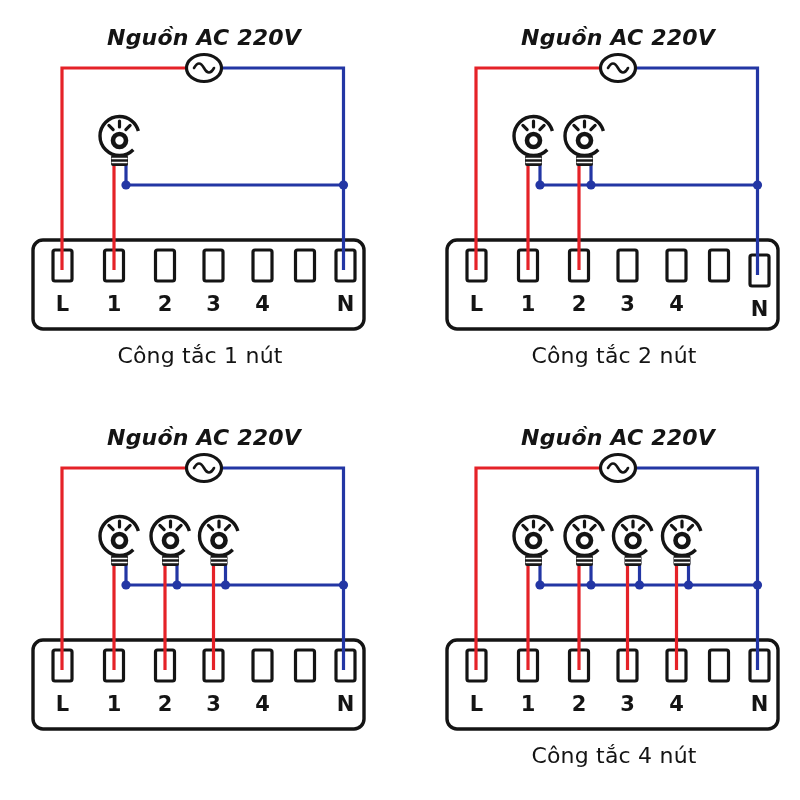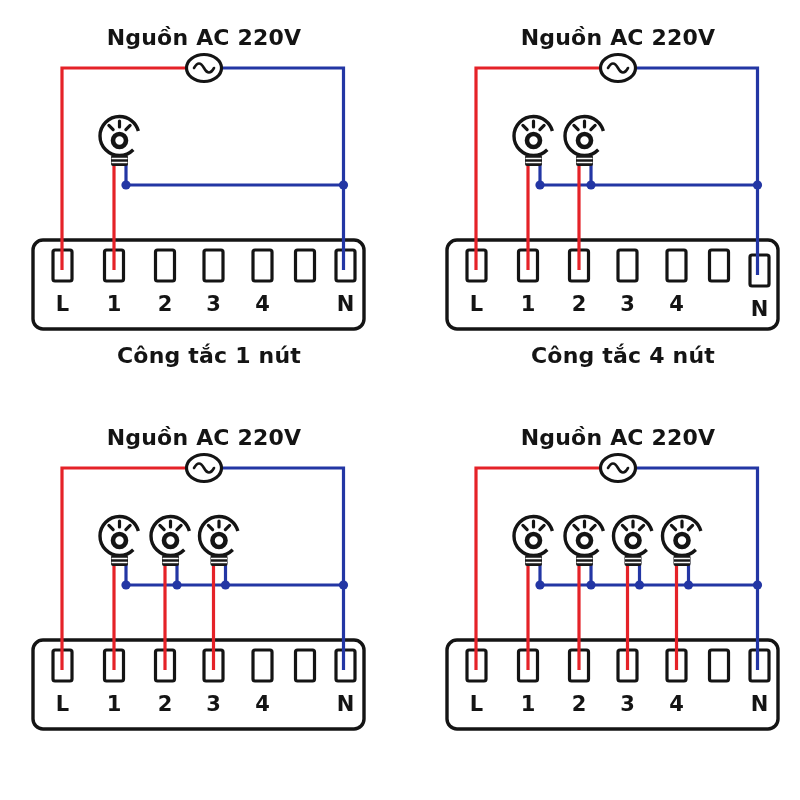--- a/index.html
+++ b/index.html
@@ -1,23 +1,23 @@
 <!DOCTYPE html>
 <html><head>
 <meta charset="utf-8">
 <style>
   html,body{margin:0;padding:0;background:#fff;}
   .canvas{position:relative;width:800px;height:800px;background:#ffffff;overflow:hidden;
           font-family:"DejaVu Sans","Liberation Sans",sans-serif;}
   .quadrant{position:absolute;width:400px;height:400px;}
   .q1{left:0;top:0}.q2{left:414px;top:0}.q3{left:0;top:400px}.q4{left:414px;top:400px}
   .title{position:absolute;left:204px;top:25px;transform:translateX(-50%);
-         font-size:22px;font-weight:700;color:#141414;white-space:nowrap;letter-spacing:.2px;}
+         font-size:22px;font-weight:700;color:#141414;white-space:nowrap;letter-spacing:.2px;font-style:italic;}
   .caption{position:absolute;left:200px;top:343px;transform:translateX(-50%);
-         font-size:22px;font-weight:700;color:#141414;white-space:nowrap;letter-spacing:.2px;margin-left:9px;}
+         font-size:22px;font-weight:400;color:#141414;white-space:nowrap;letter-spacing:.2px;}
   svg.wiring{position:absolute;left:0;top:0;overflow:visible;}
   svg text.tl{font-family:"DejaVu Sans","Liberation Sans",sans-serif;font-weight:700;
          font-size:21px;fill:#141414;}
 </style>
 </head>
 <body>
 
 <div class="canvas">
 
   <section class="quadrant q1">
@@ -97,21 +97,21 @@
         <line x1="111.5" y1="162.5" x2="127.5" y2="162.5" stroke="#fafafa" stroke-width="1.5"></line>
         <circle cx="170.5" cy="136" r="19.5" fill="#fff" stroke="#141414" stroke-width="3.4" pathLength="360" stroke-dasharray="300 60" stroke-dashoffset="315"></circle>
         <line x1="176.86396103067892" y1="129.63603896932108" x2="181.1066017177982" y2="125.39339828220179" stroke="#141414" stroke-width="3.2" stroke-linecap="round"></line>
         <line x1="170.5" y1="127" x2="170.5" y2="121" stroke="#141414" stroke-width="3.2" stroke-linecap="round"></line>
         <line x1="164.13603896932108" y1="129.63603896932108" x2="159.8933982822018" y2="125.39339828220179" stroke="#141414" stroke-width="3.2" stroke-linecap="round"></line>
         <circle cx="170.5" cy="140.5" r="6.5" fill="#fff" stroke="#141414" stroke-width="4.6"></circle>
         <rect x="162" y="155" width="17" height="11" rx="2" fill="#181818"></rect>
         <line x1="162.5" y1="158.5" x2="178.5" y2="158.5" stroke="#fafafa" stroke-width="1.5"></line>
         <line x1="162.5" y1="162.5" x2="178.5" y2="162.5" stroke="#fafafa" stroke-width="1.5"></line>
       </svg>
-    <div class="caption">Công tắc 4 nút</div>
+    <div class="caption">Công tắc 2 nút</div>
   </section>
 
   <section class="quadrant q3">
     <div class="title">Nguồn AC 220V</div>
     <svg class="wiring" viewBox="0 0 400 400" width="400" height="400">
         <rect x="33" y="240" width="331" height="89" rx="10" fill="#fff" stroke="#141414" stroke-width="3.4"></rect>
         <rect x="53" y="250" width="19" height="31" rx="2" fill="#fff" stroke="#141414" stroke-width="3.2"></rect>
         <text x="62.5" y="311" text-anchor="middle" class="tl">L</text>
         <rect x="104.5" y="250" width="19" height="31" rx="2" fill="#fff" stroke="#141414" stroke-width="3.2"></rect>
         <text x="114" y="311" text-anchor="middle" class="tl">1</text>
@@ -227,15 +227,16 @@
         <line x1="211" y1="162.5" x2="227" y2="162.5" stroke="#fafafa" stroke-width="1.5"></line>
         <circle cx="268" cy="136" r="19.5" fill="#fff" stroke="#141414" stroke-width="3.4" pathLength="360" stroke-dasharray="300 60" stroke-dashoffset="315"></circle>
         <line x1="274.3639610306789" y1="129.63603896932108" x2="278.6066017177982" y2="125.39339828220179" stroke="#141414" stroke-width="3.2" stroke-linecap="round"></line>
         <line x1="268" y1="127" x2="268" y2="121" stroke="#141414" stroke-width="3.2" stroke-linecap="round"></line>
         <line x1="261.6360389693211" y1="129.63603896932108" x2="257.3933982822018" y2="125.39339828220179" stroke="#141414" stroke-width="3.2" stroke-linecap="round"></line>
         <circle cx="268" cy="140.5" r="6.5" fill="#fff" stroke="#141414" stroke-width="4.6"></circle>
         <rect x="259.5" y="155" width="17" height="11" rx="2" fill="#181818"></rect>
         <line x1="260" y1="158.5" x2="276" y2="158.5" stroke="#fafafa" stroke-width="1.5"></line>
         <line x1="260" y1="162.5" x2="276" y2="162.5" stroke="#fafafa" stroke-width="1.5"></line>
       </svg>
+    <div class="caption">Công tắc 4 nút</div>
   </section>
 
 </div>
 
 </body></html>

